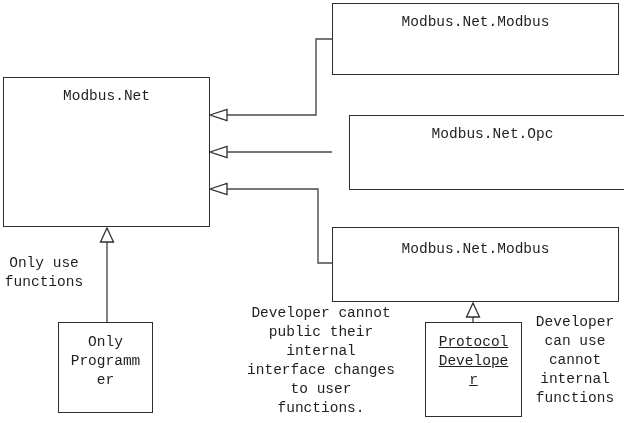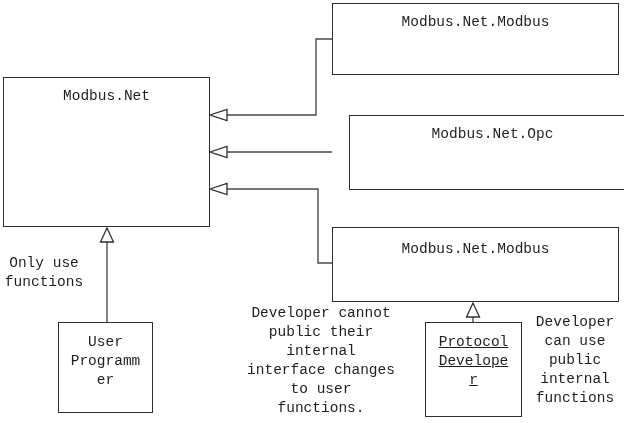--- a/index.html
+++ b/index.html
@@ -95,21 +95,21 @@
 
   <div class="box" style="left:332px; top:115px; width:287px; height:75px;margin-left:17px;">
     <div class="box-title">Modbus.Net.Opc</div>
   </div>
 
   <div class="box" style="left:332px; top:227px; width:287px; height:75px; padding-top:12px;">
     <div class="box-title">Modbus.Net.Modbus</div>
   </div>
 
   <div class="box" style="left:58px; top:322px; width:95px; height:91px; padding-top:10px;">
-    <div class="box-title">User
+    <div class="box-title">Only
 Programm
 er</div>
   </div>
 
   <div class="box" style="left:425px; top:322px; width:97px; height:95px; padding-top:10px;text-decoration:underline;">
     <div class="box-title">Protocol
 Develope
 r</div>
   </div>
 
@@ -119,17 +119,17 @@
 
   <div class="note" style="left:240px; top:304px; width:162px;">Developer cannot
 public their
 internal
 interface changes
 to user
 functions.</div>
 
   <div class="note" style="left:529px; top:313px; width:92px;">Developer
 can use
-public
+cannot
 internal
 functions</div>
 
 </div>
 
 </body></html>

